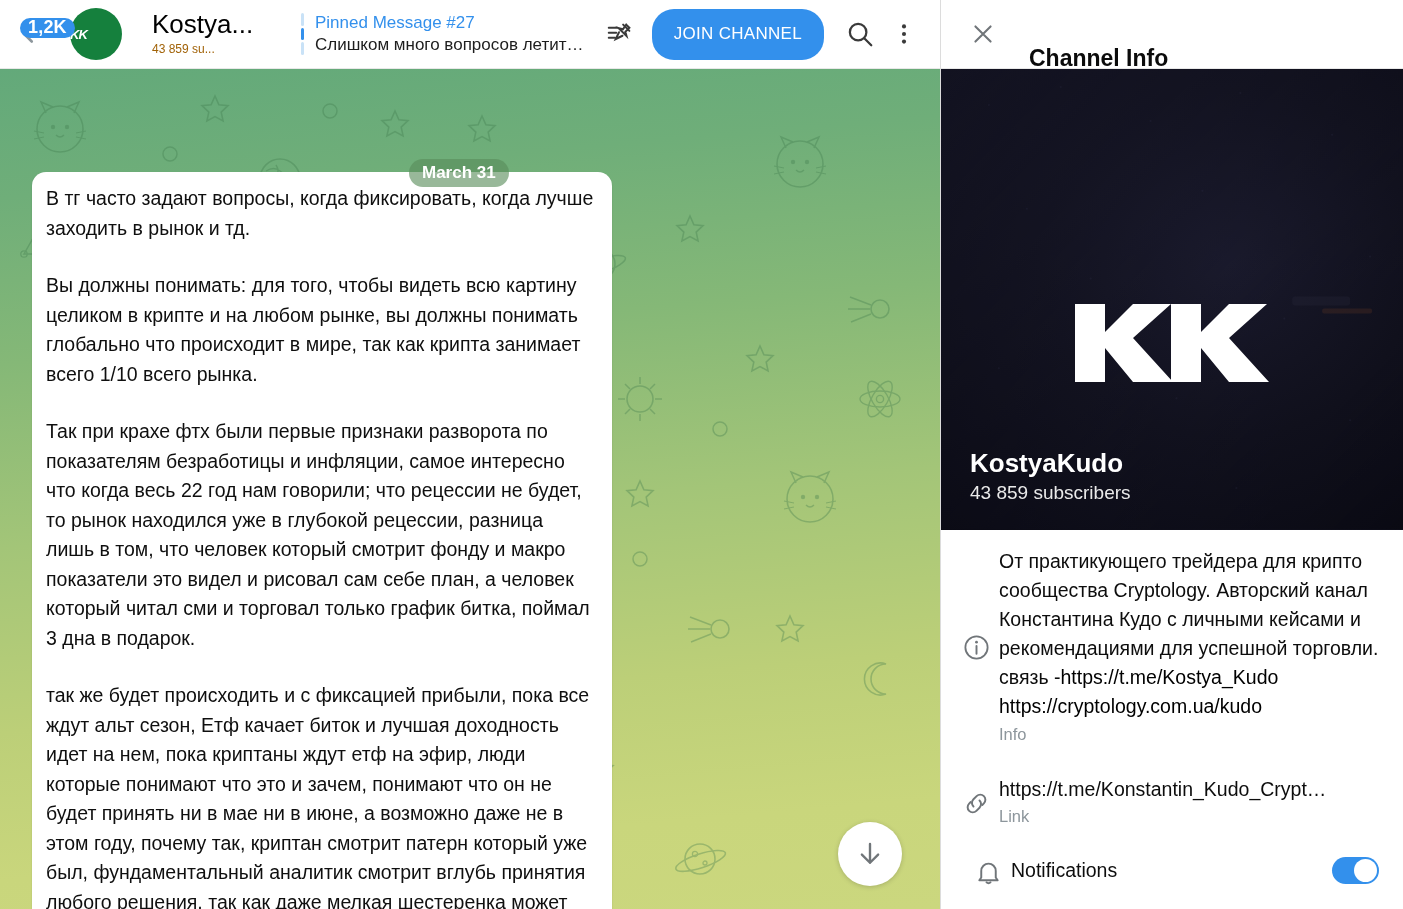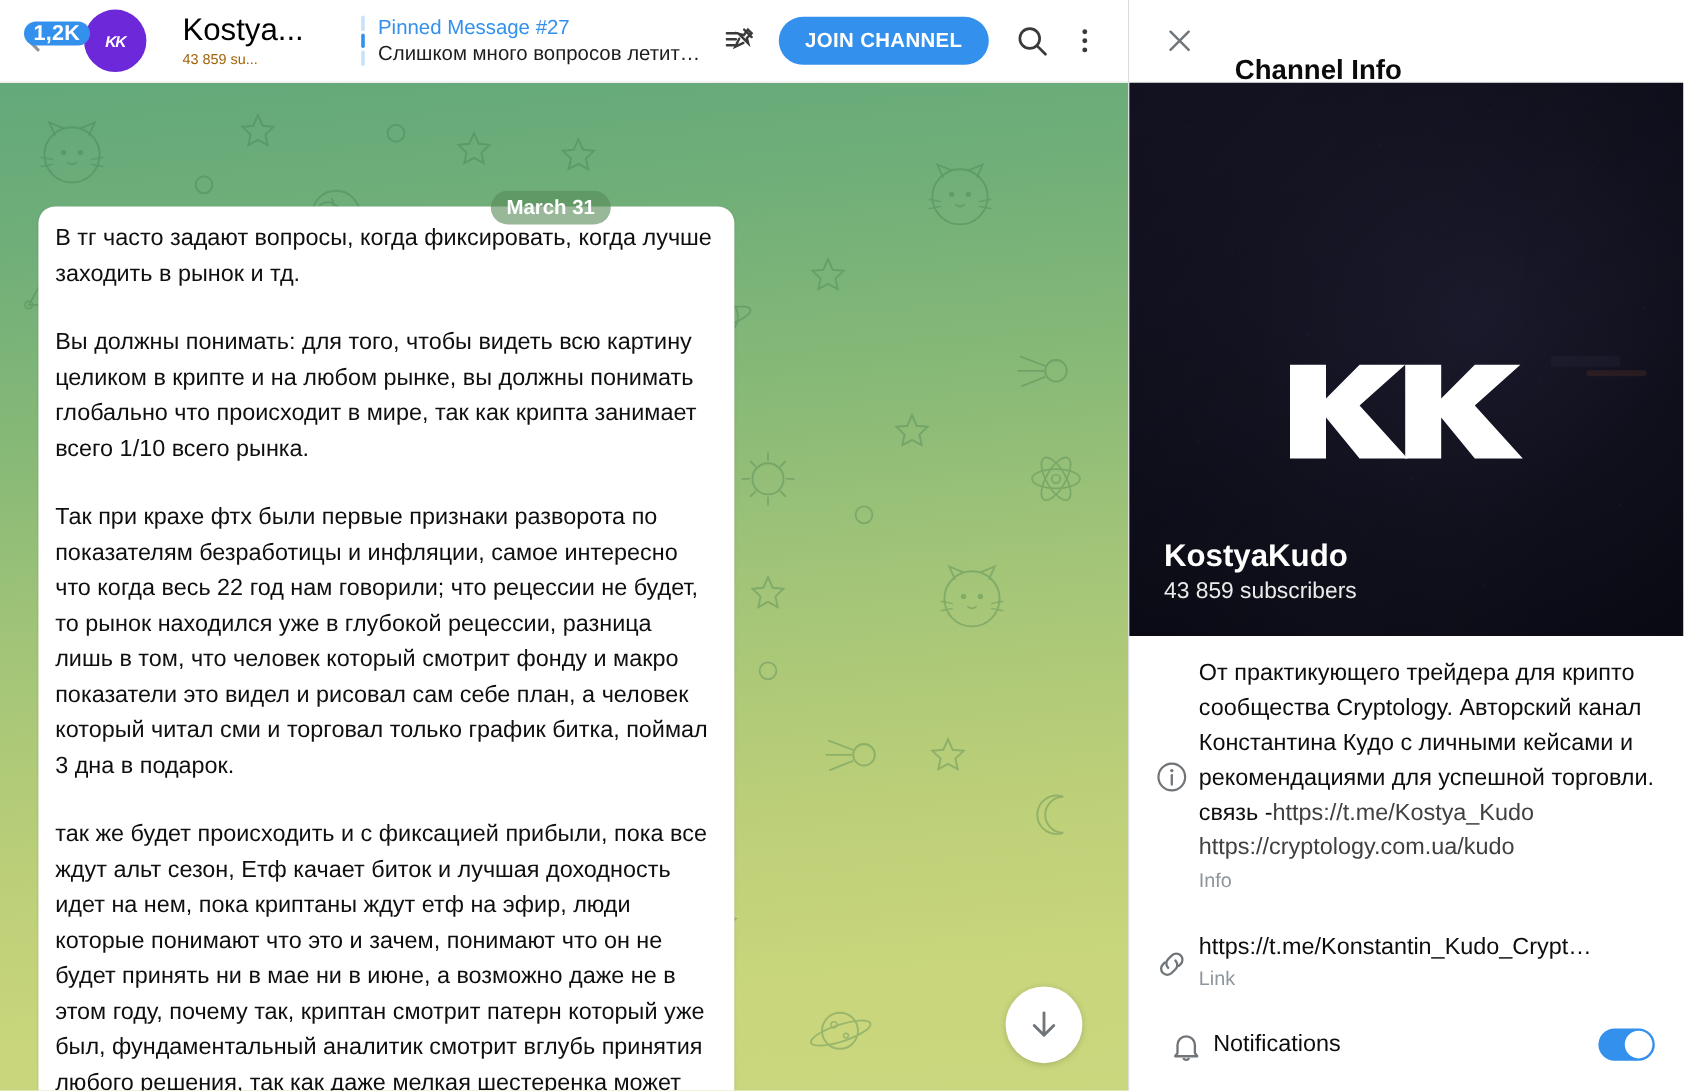--- a/index.html
+++ b/index.html
@@ -24,22 +24,22 @@
   .back-arrow { width: 30px; height: 30px; }
   .unread-badge {
     position: absolute; top: 6px; left: 2px;
     background: #3390ec; color: #fff;
     font-size: 18px; font-weight: bold;
     border-radius: 11px; padding: 2px 8px 3px;
     line-height: 15px; letter-spacing: .2px;
   }
   .avatar {
     width: 52px; height: 52px; border-radius: 50%;
-    background: #6d28d9; flex: 0 0 auto; margin-left: 6px;
-    display: flex; align-items: center; justify-content: center;
+    background: #15803d; flex: 0 0 auto; margin-left: 6px;
+    display: flex; align-items: center; justify-content: flex-start;
   }
   .avatar-kk { font-size: 13px; font-weight: bold; color: #fff;
                font-style: italic; letter-spacing: -1px; }
   .title-block { margin-left: 30px; flex: 0 0 auto; width: 135px; overflow: hidden; }
   .chat-title {
     font-size: 26px; color: #000; line-height: 30px;
     white-space: nowrap; overflow: hidden; text-overflow: ellipsis;
   }
   .chat-sub {
     font-size: 12px; color: #a16207; line-height: 21px;
@@ -57,22 +57,22 @@
                flex-direction: column; justify-content: center; }
   .pin-title { font-size: 17px; color: #3390ec; line-height: 22px; white-space: nowrap; }
   .pin-body {
     font-size: 17px; color: #1d1d1d; line-height: 22px;
     white-space: nowrap; overflow: hidden; text-overflow: ellipsis; max-width: 300px;
   }
   .hdr-icon { width: 44px; height: 44px; flex: 0 0 auto;
               display: flex; align-items: center; justify-content: center; }
   .join-btn {
     background: #3390ec; color: #fff; border: none;
-    font-size: 17px; font-weight: bold; letter-spacing: .3px;
-    border-radius: 22px; height: 40px; padding: 0 22px;
+    font-size: 17px; font-weight: normal; letter-spacing: .3px;
+    border-radius: 22px; height: 51px; padding: 0 22px;
     margin: 0 14px 0 10px; cursor: pointer; flex: 0 0 auto;
     font-family: "Liberation Sans", sans-serif;
   }
 
   
   .chat-body {
     position: absolute; top: 69px; left: 0; right: 0; bottom: 0;
     overflow: hidden;
     background: linear-gradient(175deg,
       #63a97a 0%, #6fae79 14%, #85b877 32%,
@@ -131,21 +131,21 @@
   .cover-name { font-size: 26px; font-weight: bold; color: #fff; line-height: 32px; }
   .cover-subs { font-size: 19px; color: #eaeaea; line-height: 27px; }
 
   .info-rows { padding: 0; }
   .info-row { display: flex; padding: 17px 24px 13px 12px; position: relative; cursor: pointer; }
   .row-icon { width: 46px; flex: 0 0 auto; display: flex;
               justify-content: center; padding-top: 2px; }
   .row-icon.mid { align-items: center; }
   .row-main { flex: 1 1 auto; min-width: 0; }
   .row-value { font-size: 19.5px; line-height: 29px; color: #0d0d0d; white-space: pre-wrap; }
-  .row-value .lnk { color: #404040; margin-top: 24px; }
+  .row-value .lnk { color: #000000; margin-top: 24px; }
   .row-caption { font-size: 16.5px; color: #8d969c; line-height: 24px; margin-top: 1px; }
   .row-link-val {
     font-size: 19.5px; line-height: 27px; color: #0d0d0d;
     white-space: nowrap; overflow: hidden; text-overflow: ellipsis;
   }
   .notif-row { display: flex; align-items: center; padding: 14px 24px 0 24px; }
   .notif-label { font-size: 19.5px; color: #0d0d0d; flex: 1 1 auto; margin-left: 0; }
   .toggle {
     width: 47px; height: 27px; border-radius: 14px; background: #3390ec;
     position: relative; flex: 0 0 auto;

